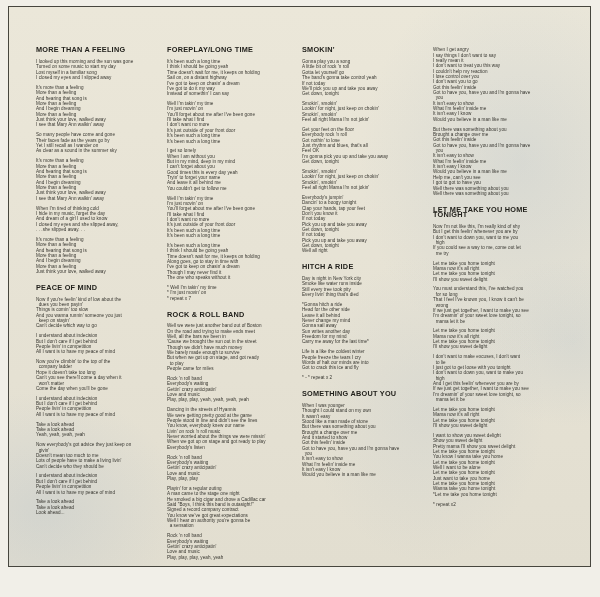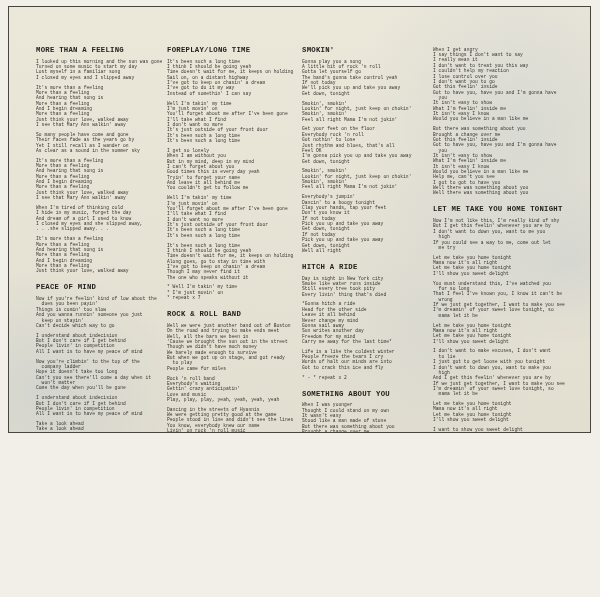--- a/index.html
+++ b/index.html
@@ -2,32 +2,31 @@
 <html><head>
 <meta charset="utf-8">
 <style>
   html,body{margin:0;padding:0;}
   #screen{
     position:relative;width:600px;height:597px;overflow:hidden;
     background:#f1efe8;
     font-family:"Liberation Sans",sans-serif;
   }
   .sheet{
-    position:absolute;left:8px;top:6px;width:583px;height:427px;
+    position:absolute;left:8px;top:6px;width:583px;height:561px;
     box-sizing:border-box;
     border:1px solid #47463e;
     background-color:#e8e4d6;
     background-image:
       radial-gradient(ellipse 230px 280px at 88% 28%, rgba(158,178,198,0.22), transparent 70%),
       radial-gradient(ellipse 170px 220px at 72% 72%, rgba(158,178,198,0.15), transparent 70%),
       radial-gradient(ellipse 200px 170px at 6% 90%, rgba(148,172,198,0.20), transparent 70%),
       radial-gradient(ellipse 150px 120px at 97% 60%, rgba(158,178,198,0.18), transparent 70%),
       linear-gradient(180deg,#ebe7d9 0%,#e6e2d4 55%,#e2ded0 100%);
     overflow:hidden;
-    font-family:Liberation Mono, monospace;
   }
   .col{
     position:absolute;top:40px;width:262px;
     transform:scale(0.5);transform-origin:0 0;
     color:#36352f;
     font-size:9.2px;line-height:10.7px;letter-spacing:0.1px;
   }
   .col-1{left:27px;}
   .col-2{left:158px;}
   .col-3{left:293px;}

